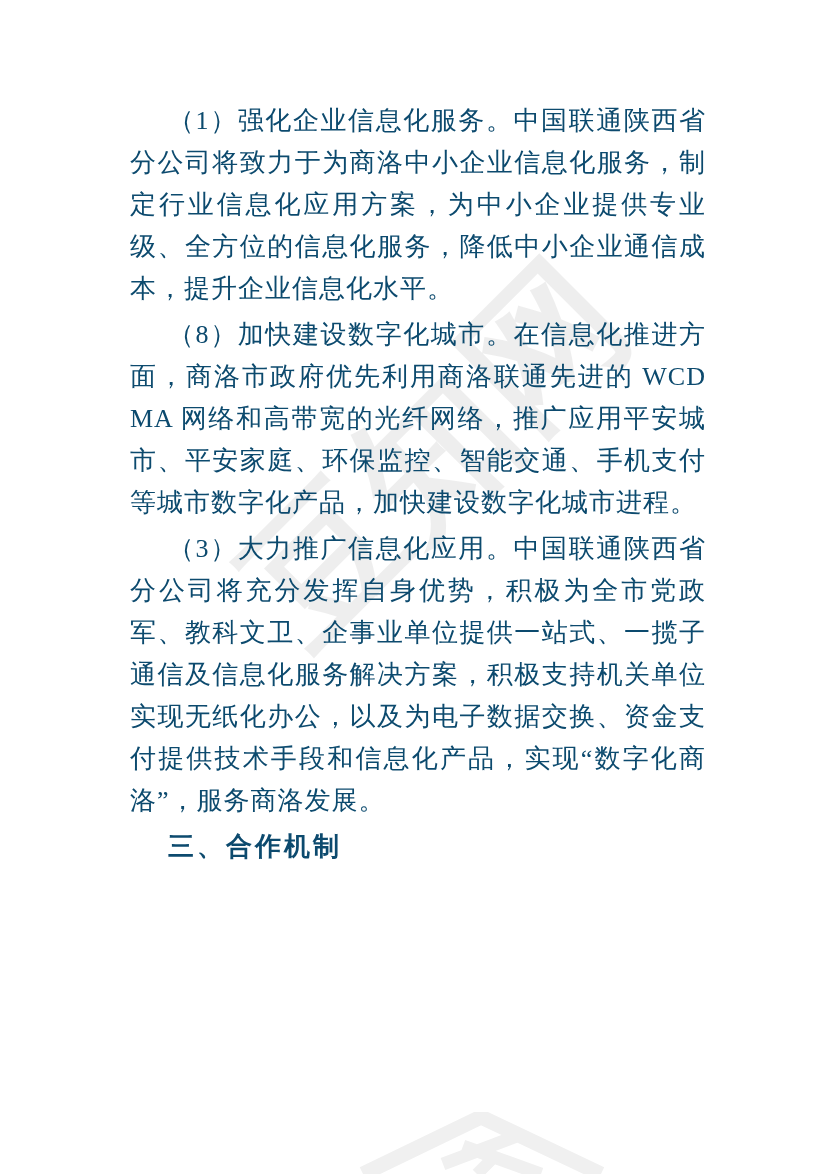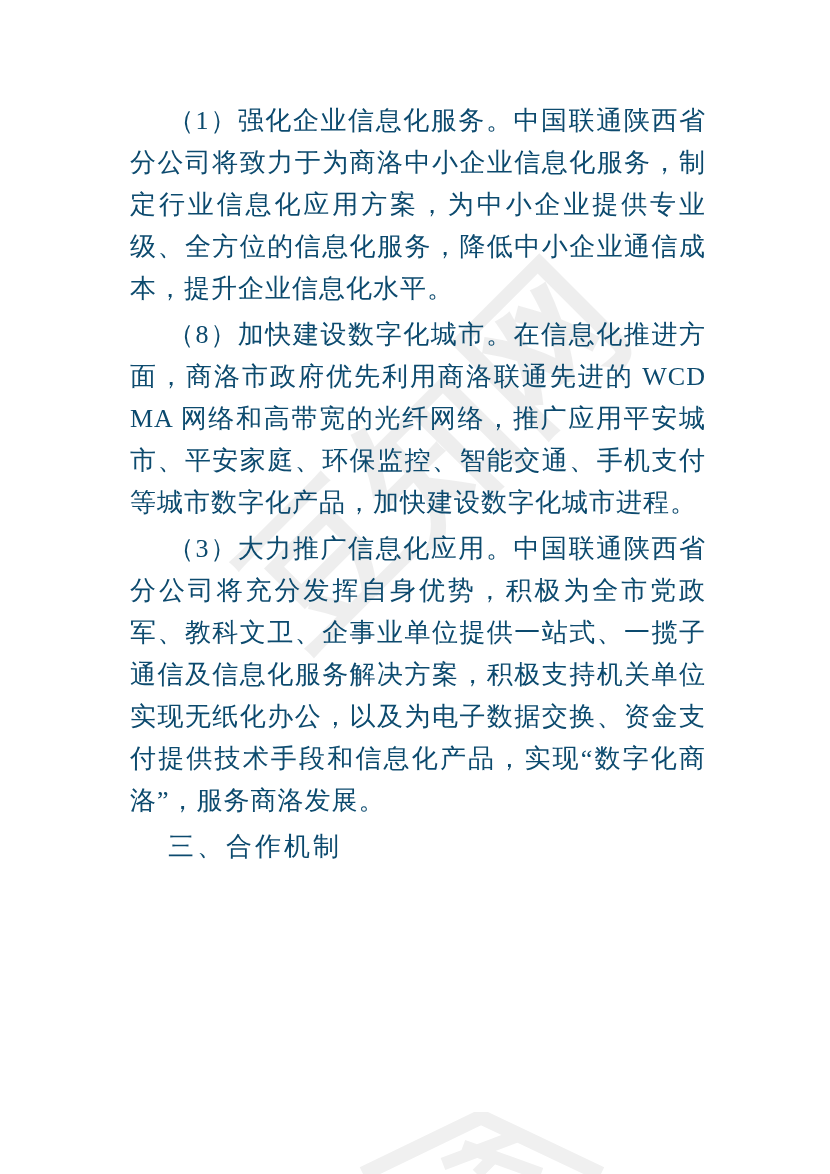--- a/index.html
+++ b/index.html
@@ -60,21 +60,21 @@
     font-size: 26px;
     line-height: 42px;
     letter-spacing: 1px;
     color: #0c4a6e;
     text-indent: 38px;
     text-align: justify;
     text-align-last: left;
     word-break: break-all;
   }
   .content p.heading {
-    font-weight: normal;
+    font-weight: bold;
     letter-spacing: 3px;
   }
 </style>
 </head>
 <body>
 
 <div class="page">
 
   <div class="wm-text">豆知网</div>
 

